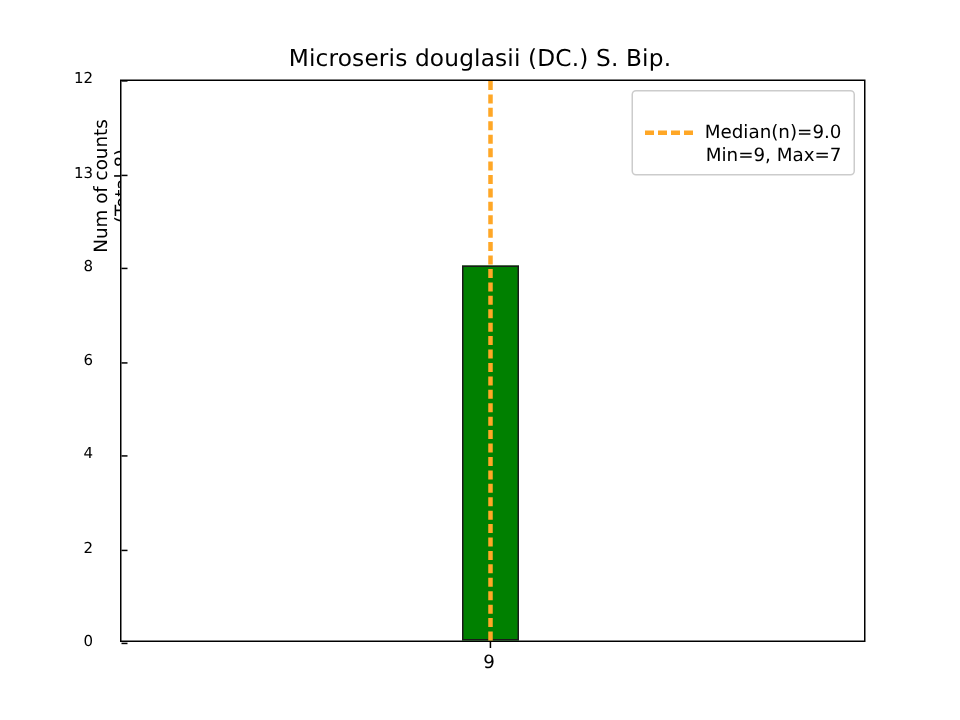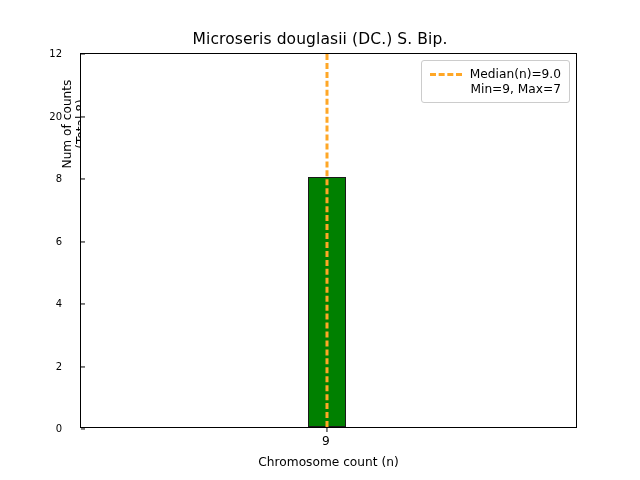--- a/index.html
+++ b/index.html
@@ -129,21 +129,21 @@
   }
 
   
   #legend {
     position: absolute;
     right: 6px;
     top: 6px;
     background: #ffffff;
     border: 1px solid #cccccc;
     border-radius: 3px;
-    padding: 6px 8px 6px 8px;
+    padding: 20px 8px 6px 8px;
     box-sizing: border-box;
   }
   .legend-row {
     display: flex;
     align-items: center;
     justify-content: flex-end;
     gap: 8px;
   }
   .legend-swatch {
     width: 32px;
@@ -178,21 +178,21 @@
     <span>Num of counts</span>
     <span class="line2">(Total 8)</span>
   </div>
 
   <div class="y-label-stack" id="y-tick-labels">
       <div class="ytick" style="top: 375px;">0</div>
       <div class="ytick" style="top: 312.5px;">2</div>
       <div class="ytick" style="top: 250px;">4</div>
       <div class="ytick" style="top: 187.5px;">6</div>
       <div class="ytick" style="top: 125px;">8</div>
-      <div class="ytick" style="top: 62.5px;">20</div>
+      <div class="ytick" style="top: 62.5px;">13</div>
       <div class="ytick" style="top: 0px;">12</div>
     </div>
 
   <div id="plot-area">
     <div id="y-tick-marks">
         <div class="ytick-mark" style="top: 375px;"></div>
         <div class="ytick-mark" style="top: 312.5px;"></div>
         <div class="ytick-mark" style="top: 250px;"></div>
         <div class="ytick-mark" style="top: 187.5px;"></div>
         <div class="ytick-mark" style="top: 125px;"></div>
@@ -218,14 +218,13 @@
         <span class="legend-spacer"></span>
         <span class="legend-text">Min=9, Max=7</span>
       </div>
     </div>
   </div>
 
   <div id="x-tick-labels">
       <div class="xtick" style="left: 326.015px; top: 434px;">9</div>
     </div>
 
-  <div id="x-axis-label">Chromosome count (n)</div>
 </div>
 
 </body></html>

